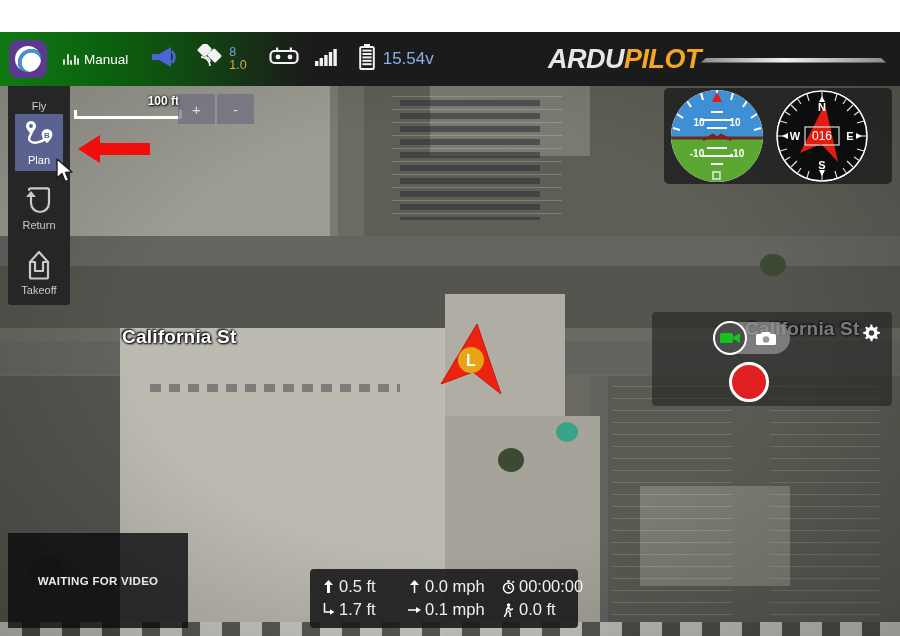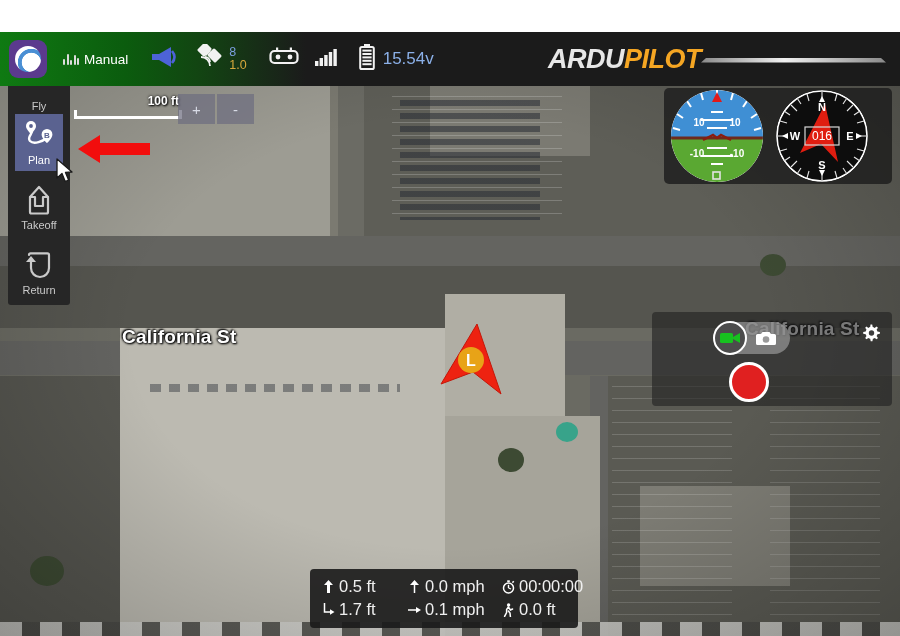--- a/index.html
+++ b/index.html
@@ -376,36 +376,36 @@
             <path d="M26 10 a5.4 5.4 0 0 1 5.4 5.4 c0 3.9 -5.4 8.6 -5.4 8.6 s-5.4 -4.7 -5.4 -8.6 A5.4 5.4 0 0 1 26 10 Z" fill="#ffffff"></path>
             <text x="26" y="19" font-family="Liberation Sans, sans-serif" font-size="8" font-weight="700" fill="#5a6290" text-anchor="middle">B</text>
           </svg>
         </span>
         <span class="mi-label">Plan</span>
       </div>
 
       <div class="menu-item" style="margin-top:8px">
         <span class="mi-icon">
           <svg width="30" height="30" viewBox="0 0 30 30">
-            <path d="M6 12 L6 27 a1.5 1.5 0 0 0 1.5 1.5 L22.5 28.5 a1.5 1.5 0 0 0 1.5 -1.5 L24 12" fill="none" stroke="#c9c9c9" stroke-width="2.2" stroke-linecap="round"></path>
-            <path d="M15 2 L24 12 L19 12 L19 21 L11 21 L11 12 L6 12 Z" fill="none" stroke="#c9c9c9" stroke-width="2.2" stroke-linejoin="round"></path>
-          </svg>
-        </span>
-        <span class="mi-label">Takeoff</span>
+            <path d="M5 5 a1.6 1.6 0 0 1 1.6 -1.6 L23.4 3.4 A1.6 1.6 0 0 1 25 5 L25 18" fill="none" stroke="#c9c9c9" stroke-width="2.2" stroke-linecap="round"></path>
+            <path d="M25 18 a9 9 0 0 1 -9 9 a9 9 0 0 1 -9 -9 L7 10" fill="none" stroke="#c9c9c9" stroke-width="2.2" stroke-linecap="round"></path>
+            <path d="M2 12 L7 6 L12 12 Z" fill="#c9c9c9"></path>
+          </svg>
+        </span>
+        <span class="mi-label">Return</span>
       </div>
 
       <div class="menu-item" style="margin-top:8px">
         <span class="mi-icon">
           <svg width="30" height="30" viewBox="0 0 30 30">
-            <path d="M5 5 a1.6 1.6 0 0 1 1.6 -1.6 L23.4 3.4 A1.6 1.6 0 0 1 25 5 L25 18" fill="none" stroke="#c9c9c9" stroke-width="2.2" stroke-linecap="round"></path>
-            <path d="M25 18 a9 9 0 0 1 -9 9 a9 9 0 0 1 -9 -9 L7 10" fill="none" stroke="#c9c9c9" stroke-width="2.2" stroke-linecap="round"></path>
-            <path d="M2 12 L7 6 L12 12 Z" fill="#c9c9c9"></path>
-          </svg>
-        </span>
-        <span class="mi-label">Return</span>
+            <path d="M6 12 L6 27 a1.5 1.5 0 0 0 1.5 1.5 L22.5 28.5 a1.5 1.5 0 0 0 1.5 -1.5 L24 12" fill="none" stroke="#c9c9c9" stroke-width="2.2" stroke-linecap="round"></path>
+            <path d="M15 2 L24 12 L19 12 L19 21 L11 21 L11 12 L6 12 Z" fill="none" stroke="#c9c9c9" stroke-width="2.2" stroke-linejoin="round"></path>
+          </svg>
+        </span>
+        <span class="mi-label">Takeoff</span>
       </div>
     </div>
 
     <div id="red-arrow">
       <svg width="72" height="34" viewBox="0 0 72 34">
         <path d="M0 17 L22 3 L22 11 L72 11 L72 23 L22 23 L22 31 Z" fill="#f20d0d"></path>
       </svg>
     </div>
 
     <div id="cursor">
@@ -522,20 +522,23 @@
       </div>
       <div id="record-btn"></div>
       <div id="cam-settings">
         <svg width="19" height="19" viewBox="0 0 19 19">
           <path d="M9.5 0.6 L11.2 0.6 L11.7 3.1 a6.6 6.6 0 0 1 1.8 0.8 L15.7 2.6 L16.9 3.8 L15.6 5.8 a6.6 6.6 0 0 1 0.8 1.8 L18.9 8.1 L18.9 9.8 L16.4 10.3 a6.6 6.6 0 0 1 -0.8 1.8 L16.9 14.1 L15.7 15.3 L13.7 14 a6.6 6.6 0 0 1 -1.8 0.8 L11.4 17.3 L9.7 17.3 L9.2 14.8 a6.6 6.6 0 0 1 -1.8 -0.8 L5.4 15.3 L4.2 14.1 L5.5 12.1 a6.6 6.6 0 0 1 -0.8 -1.8 L2.2 9.8 L2.2 8.1 L4.7 7.6 a6.6 6.6 0 0 1 0.8 -1.8 L4.2 3.8 L5.4 2.6 L7.4 3.9 a6.6 6.6 0 0 1 1.8 -0.8 Z" fill="#ffffff"></path>
           <circle cx="10.5" cy="9" r="2.7" fill="#3d3d3d"></circle>
         </svg>
       </div>
     </div>
 
+    <div id="video-panel">
+      <span>WAITING FOR VIDEO</span>
+    </div>
 
     <div id="telemetry">
       <div class="tel-cell">
         <span class="tel-ico">
           <svg width="11" height="13" viewBox="0 0 11 13">
               <path d="M5.5 0 L10 5 L7 5 L7 13 L4 13 L4 5 L1 5 Z" fill="#ffffff"></path>
             </svg>
         </span>
         <span>0.5 ft</span>
       </div>

